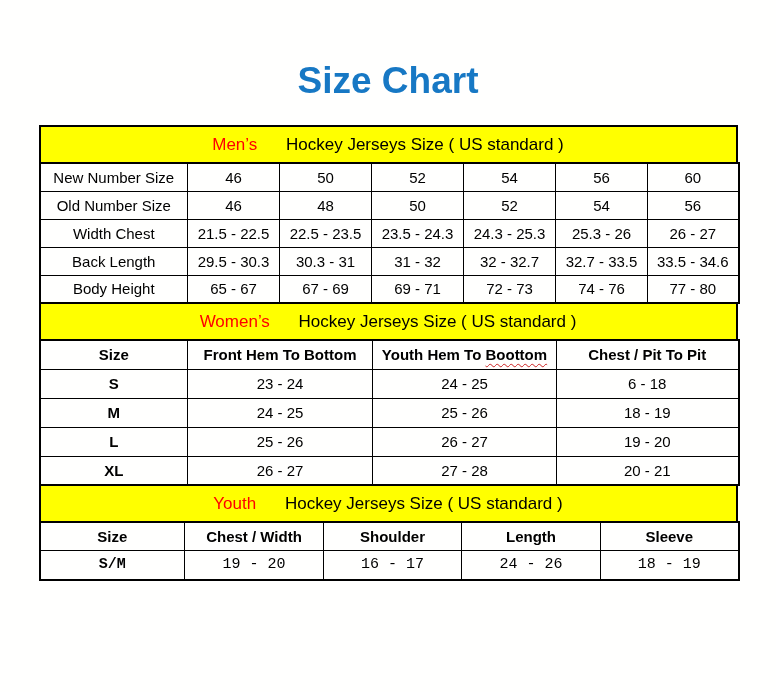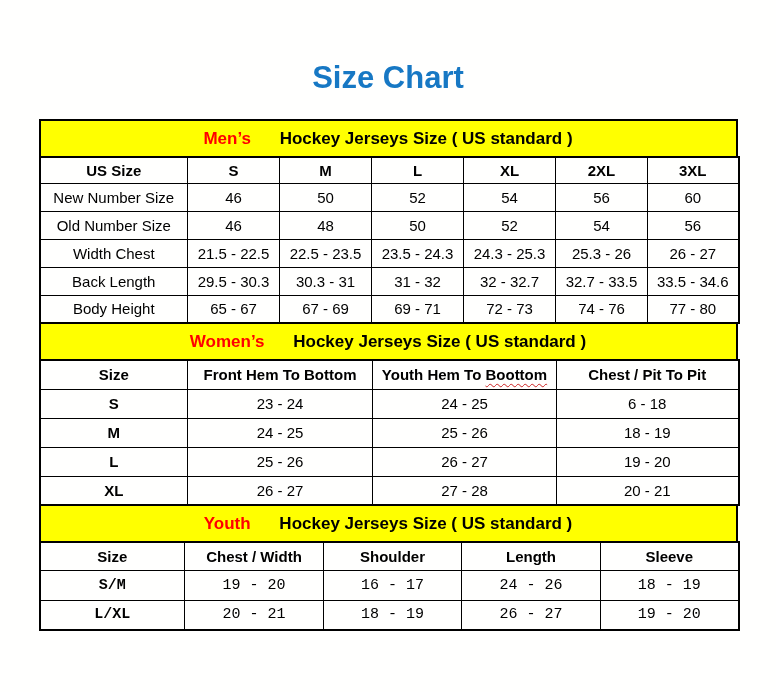--- a/index.html
+++ b/index.html
@@ -8,39 +8,39 @@
     background: #fffffe;
     width: 776px;
     height: 692px;
     font-family: "Liberation Sans", sans-serif;
     color: #000;
     overflow: hidden;
   }
   .title {
     margin: 60px 0 0 0;
     text-align: center;
-    font-size: 31px;
+    font-size: 37px;
     font-weight: bold;
     color: #1778C4;
     letter-spacing: 0px;
   }
   .chart {
     width: 699px;
     margin: 23px auto 0 auto;
   }
   .band {
     box-sizing: border-box;
     background: #FFFF00;
     border: 2px solid #000;
     height: 39px;
     display: flex;
     align-items: center;
     justify-content: center;
     font-size: 17px;
-    font-weight: bold;
+    font-weight: normal;
   }
   .band + table { margin-top: -2px; }
   table + .band { margin-top: -2px; }
   .band .hl { color: #FF0000; }
   .band .rest { white-space: pre-wrap; margin-left: 24px; }
   table {
     border-collapse: collapse;
     table-layout: fixed;
     width: 699px;
     border: 2px solid #000;
@@ -86,29 +86,20 @@
     <colgroup>
       <col style="width:148px">
         <col style="width:92px">
         <col style="width:92px">
         <col style="width:92px">
         <col style="width:92px">
         <col style="width:92px">
         <col style="width:91px">
     </colgroup>
     <tbody>
-        <tr class="hdr">
-      <th>US Size</th>
-      <th>S</th>
-      <th>M</th>
-      <th>L</th>
-      <th>XL</th>
-      <th>2XL</th>
-      <th>3XL</th>
-    </tr>
     <tr class="data">
       <td>New Number Size</td>
       <td>46</td>
       <td>50</td>
       <td>52</td>
       <td>54</td>
       <td>56</td>
       <td>60</td>
     </tr>
     <tr class="data">
@@ -215,23 +206,16 @@
       <th>Length</th>
       <th>Sleeve</th>
     </tr>
     <tr class="data">
       <td class="lbl">S/M</td>
       <td>19 - 20</td>
       <td>16 - 17</td>
       <td>24 - 26</td>
       <td>18 - 19</td>
     </tr>
-    <tr class="data">
-      <td class="lbl">L/XL</td>
-      <td>20 - 21</td>
-      <td>18 - 19</td>
-      <td>26 - 27</td>
-      <td>19 - 20</td>
-    </tr>
   </tbody>
     </table>
 
 </div>
 
 </body></html>

